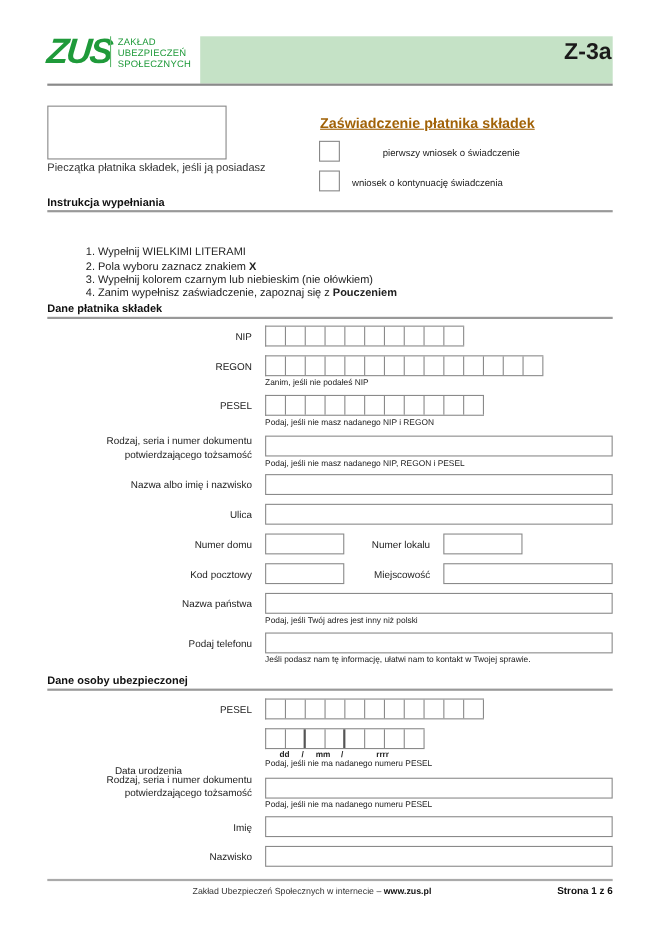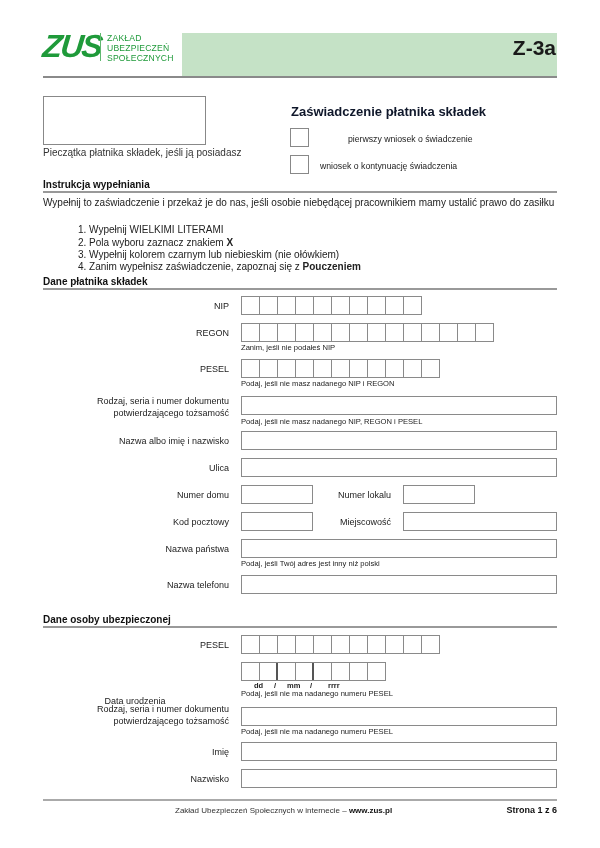--- a/index.html
+++ b/index.html
@@ -12,21 +12,21 @@
               font-size: 32px; color: #1f9a3a; letter-spacing: -2px; line-height: 32px; transform: skewX(-6deg); }
   .logo-sep { left: 100px; top: 33px; width: 1px; height: 28px; background: #5fb86f; }
   .logo-text { left: 107px; top: 33px; font-size: 8.6px; line-height: 10px; color: #1f9a3a; letter-spacing: 0.2px; }
   .header-band { left: 182px; top: 33px; width: 375px; height: 43px; background: #c5e2c6; }
   .form-code { right: 44px; top: 36px; font-size: 21px; font-weight: bold; color: #1a1a1a; }
   .header-rule { left: 43px; top: 76px; width: 514px; height: 2px; background: #8a8a8a; }
 
   .stamp-box { left: 43px; top: 96px; width: 163px; height: 49px; border: 1px solid #888; }
   .stamp-caption { left: 43px; top: 147px; font-size: 10px; color: #333; }
 
-  .doc-title { left: 291px; top: 104px; font-size: 13px; font-weight: bold; color: #0f172a; }
+  .doc-title { left: 291px; top: 104px; font-size: 13px; font-weight: bold; color: #a16207; text-decoration: underline; }
   .chk { width: 19px; height: 19px; border: 1px solid #888; background: #fff; }
   .chk-label { font-size: 8.7px; color: #222; }
 
   .section-title { left: 43px; font-size: 10px; font-weight: bold; color: #111; }
   .section-rule { left: 43px; width: 514px; height: 2px; background: #999; }
 
   .para { left: 43px; top: 196px; width: 520px; font-size: 10px; line-height: 13px; color: #222; }
   .instr { left: 43px; font-size: 10px; color: #222; margin-left: 35px; }
 
   .label { font-size: 9px; color: #222; text-align: right; width: 188px; left: 41px; }
@@ -61,21 +61,20 @@
 
 <div class="abs doc-title">Zaświadczenie płatnika składek</div>
 <div class="abs chk" style="left:290px; top:128px;"></div>
 <div class="abs chk-label" style="left:320px; top:134px;padding-left:28px;">pierwszy wniosek o świadczenie</div>
 <div class="abs chk" style="left:290px; top:155px;"></div>
 <div class="abs chk-label" style="left:320px; top:161px;">wniosek o kontynuację świadczenia</div>
 
 <div class="abs section-title" style="top:179px;">Instrukcja wypełniania</div>
 <div class="abs section-rule" style="top:191px;"></div>
 <div class="abs para">
-  <div>Wypełnij to zaświadczenie i przekaż je do nas, jeśli osobie niebędącej pracownikiem mamy ustalić prawo do zasiłku</div>
 </div>
 <div class="abs instr" style="top:224px;"><span>1. Wypełnij WIELKIMI LITERAMI</span></div>
 <div class="abs instr" style="top:237px;"><span>2. Pola wyboru zaznacz znakiem </span><b>X</b></div>
 <div class="abs instr" style="top:249px;"><span>3. Wypełnij kolorem czarnym lub niebieskim (nie ołówkiem)</span></div>
 <div class="abs instr" style="top:261px;"><span>4. Zanim wypełnisz zaświadczenie, zapoznaj się z </span><b>Pouczeniem</b></div>
 
 <div class="abs section-title" style="top:276px;">Dane płatnika składek</div>
 <div class="abs section-rule" style="top:288px;"></div>
 
 <div class="abs label" style="top:301px;">NIP</div>
@@ -147,23 +146,24 @@
 
 <div class="abs label" style="top:517px;">Kod pocztowy</div>
 <div class="abs input" style="left:241px; top:512px; width:72px;"></div>
 <div class="abs label" style="left:200px; width:191px; top:517px;padding-left:20px;">Miejscowość</div>
 <div class="abs input" style="left:403px; top:512px; width:154px;"></div>
 
 <div class="abs label" style="top:544px;">Nazwa państwa</div>
 <div class="abs input" style="left:241px; top:539px; width:316px;"></div>
 <div class="abs hint" style="top:559px;">Podaj, jeśli Twój adres jest inny niż polski</div>
 
-<div class="abs label" style="top:580px;">Nazwa telefonu</div>
+<div class="abs label" style="top:580px;">Podaj telefonu</div>
 <div class="abs input" style="left:241px; top:575px; width:316px;"></div>
 <div class="abs hint" style="top:595px; line-height:9px;">
+  <div>Jeśli podasz nam tę informację, ułatwi nam to kontakt w Twojej sprawie.</div>
 </div>
 
 <div class="abs section-title" style="top:614px;text-align:center;">Dane osoby ubezpieczonej</div>
 <div class="abs section-rule" style="top:626px;"></div>
 
 <div class="abs label" style="top:640px;">PESEL</div>
 <div class="abs cells" style="left:241px; top:635px;">
   <div class="cell"></div>
     <div class="cell"></div>
     <div class="cell"></div>
@@ -185,21 +185,21 @@
     <div class="cell thick"></div>
   <div class="cell"></div>
     <div class="cell"></div>
     <div class="cell"></div>
     <div class="cell"></div>
 </div>
 <div class="abs date-sub" style="left:254px; top:681px;">dd</div>
 <div class="abs date-sub" style="left:274px; top:681px;">/</div>
 <div class="abs date-sub" style="left:287px; top:681px;">mm</div>
 <div class="abs date-sub" style="left:310px; top:681px;">/</div>
-<div class="abs date-sub" style="left:328px; top:681px;text-align:right;">rrrr</div>
+<div class="abs date-sub" style="left:342px; top:681px;text-align:right;">rrrr</div>
 <div class="abs hint" style="top:689px;">Podaj, jeśli nie ma nadanego numeru PESEL</div>
 
 <div class="abs label" style="top:703px; line-height:12px;">
   <div>Rodzaj, seria i numer dokumentu</div>
   <div>potwierdzającego tożsamość</div>
 </div>
 <div class="abs input" style="left:241px; top:707px; width:316px;"></div>
 <div class="abs hint" style="top:727px;">Podaj, jeśli nie ma nadanego numeru PESEL</div>
 
 <div class="abs label" style="top:747px;">Imię</div>

